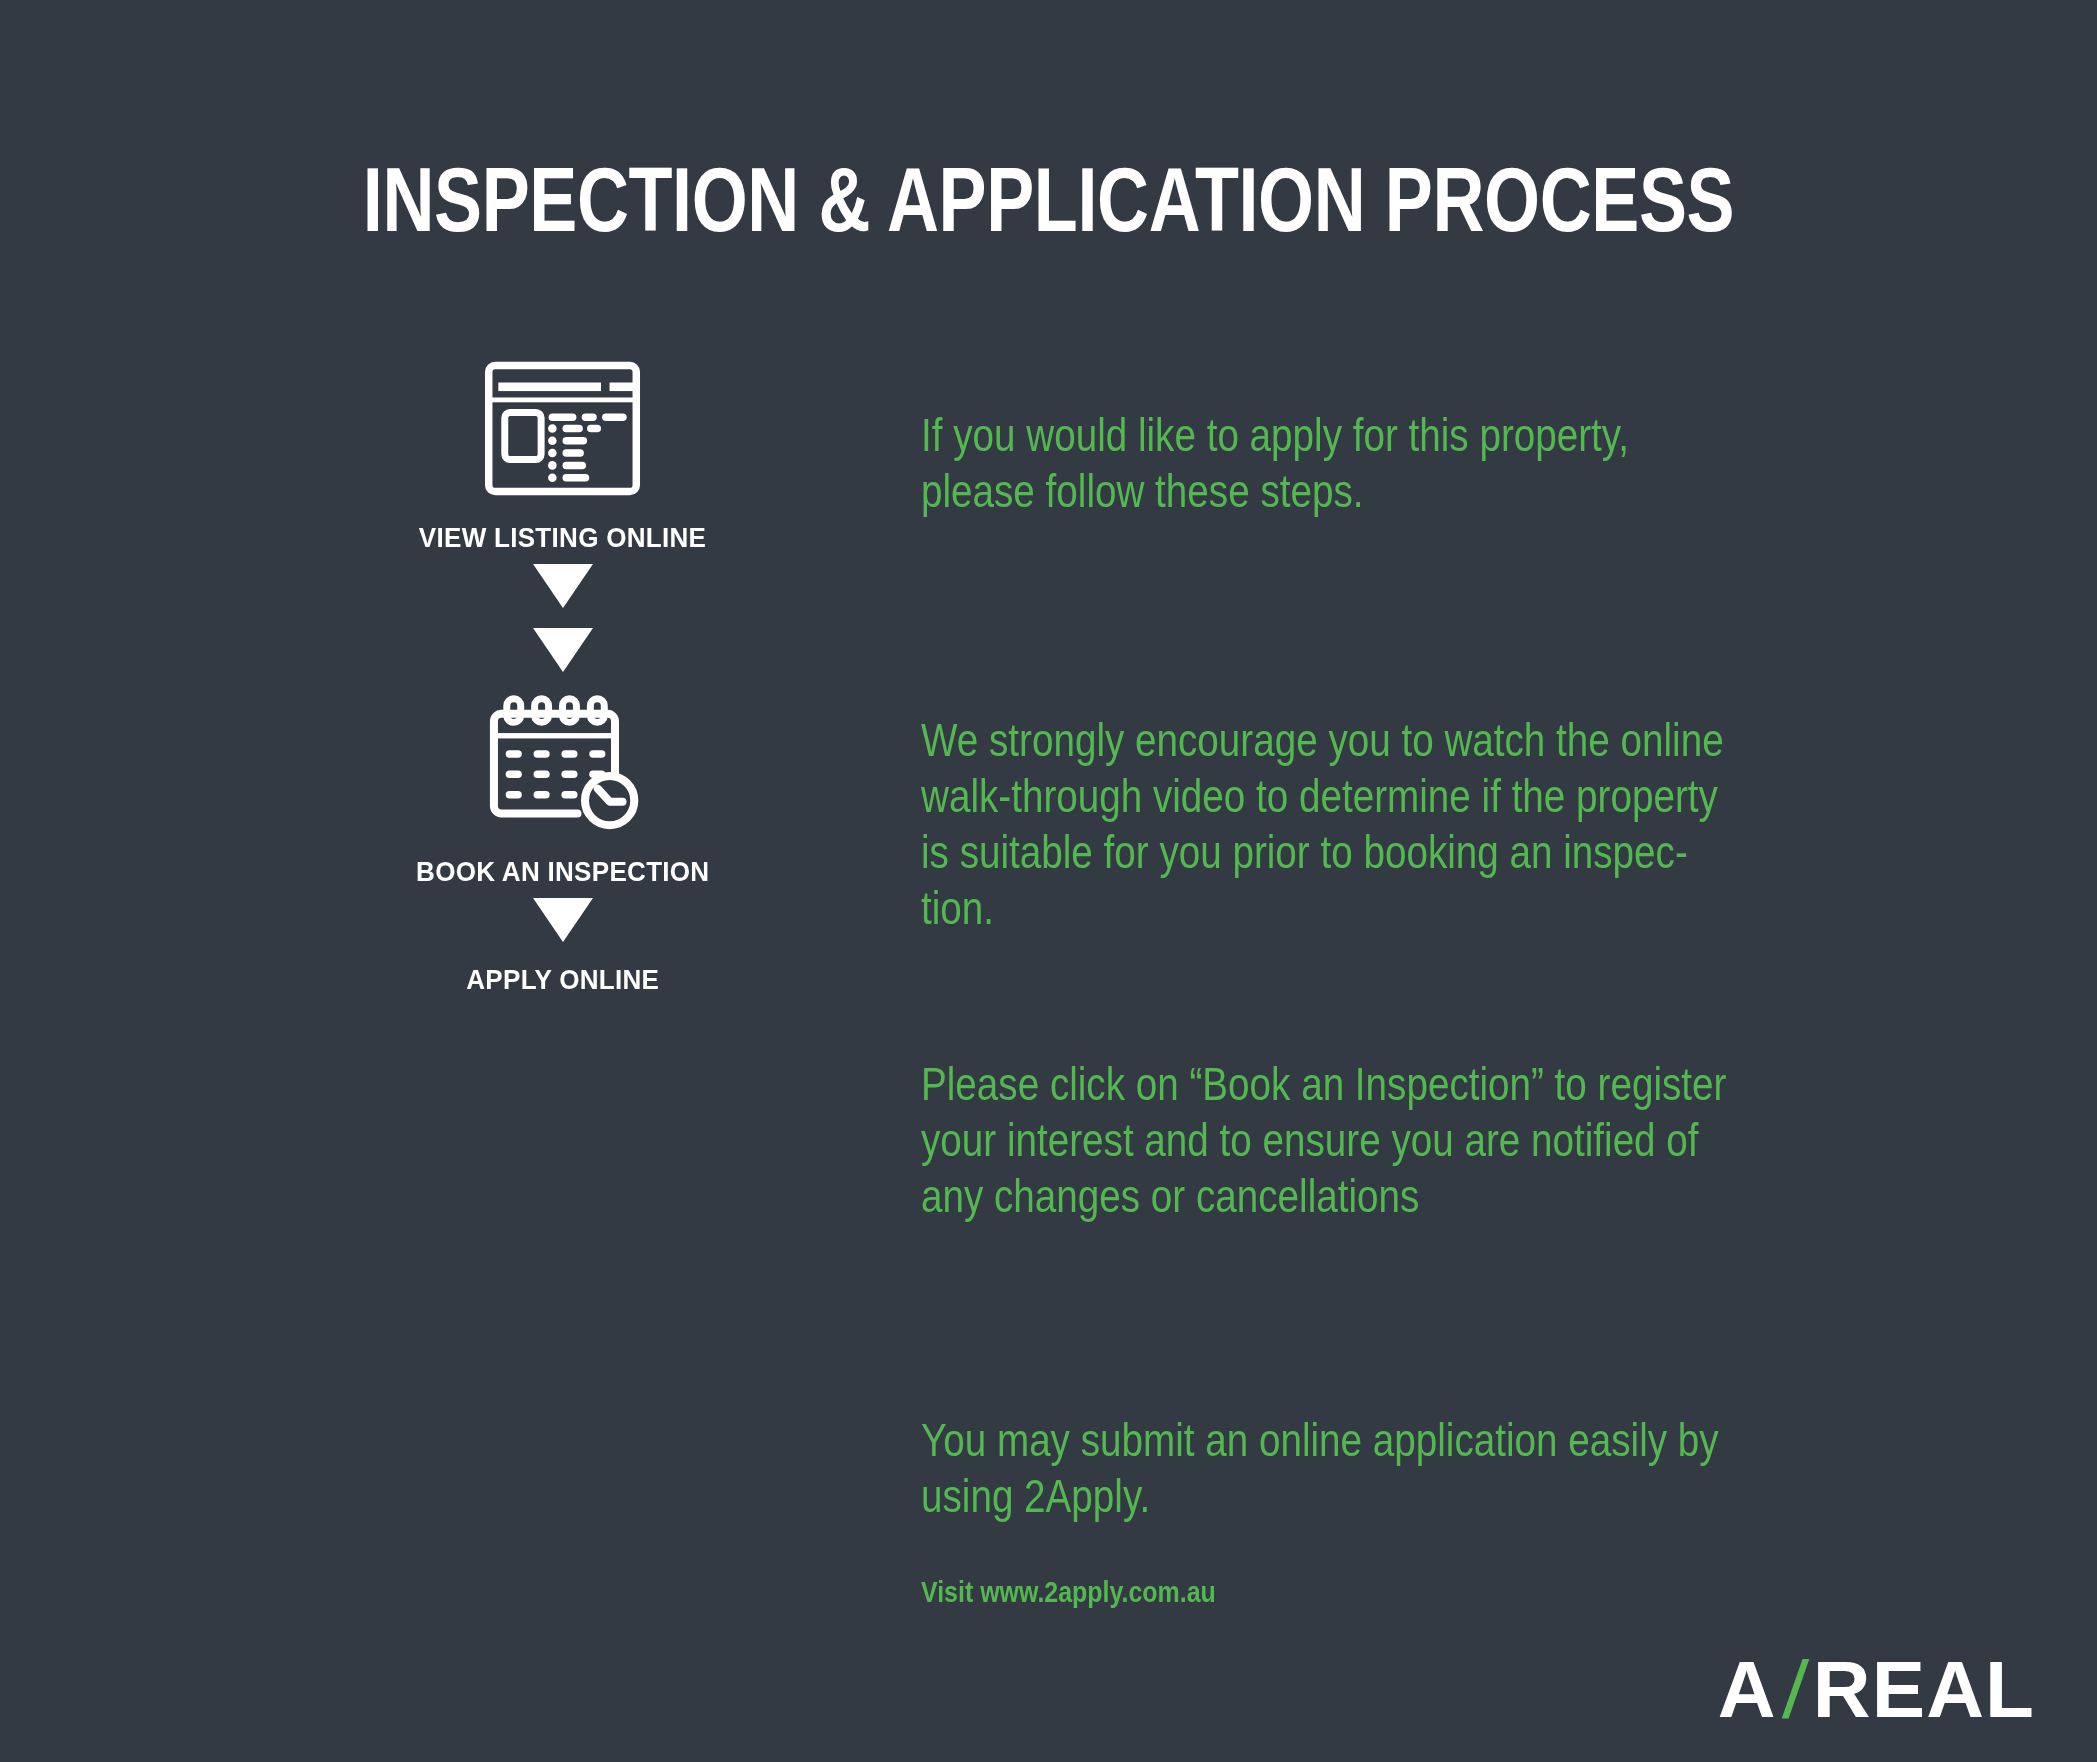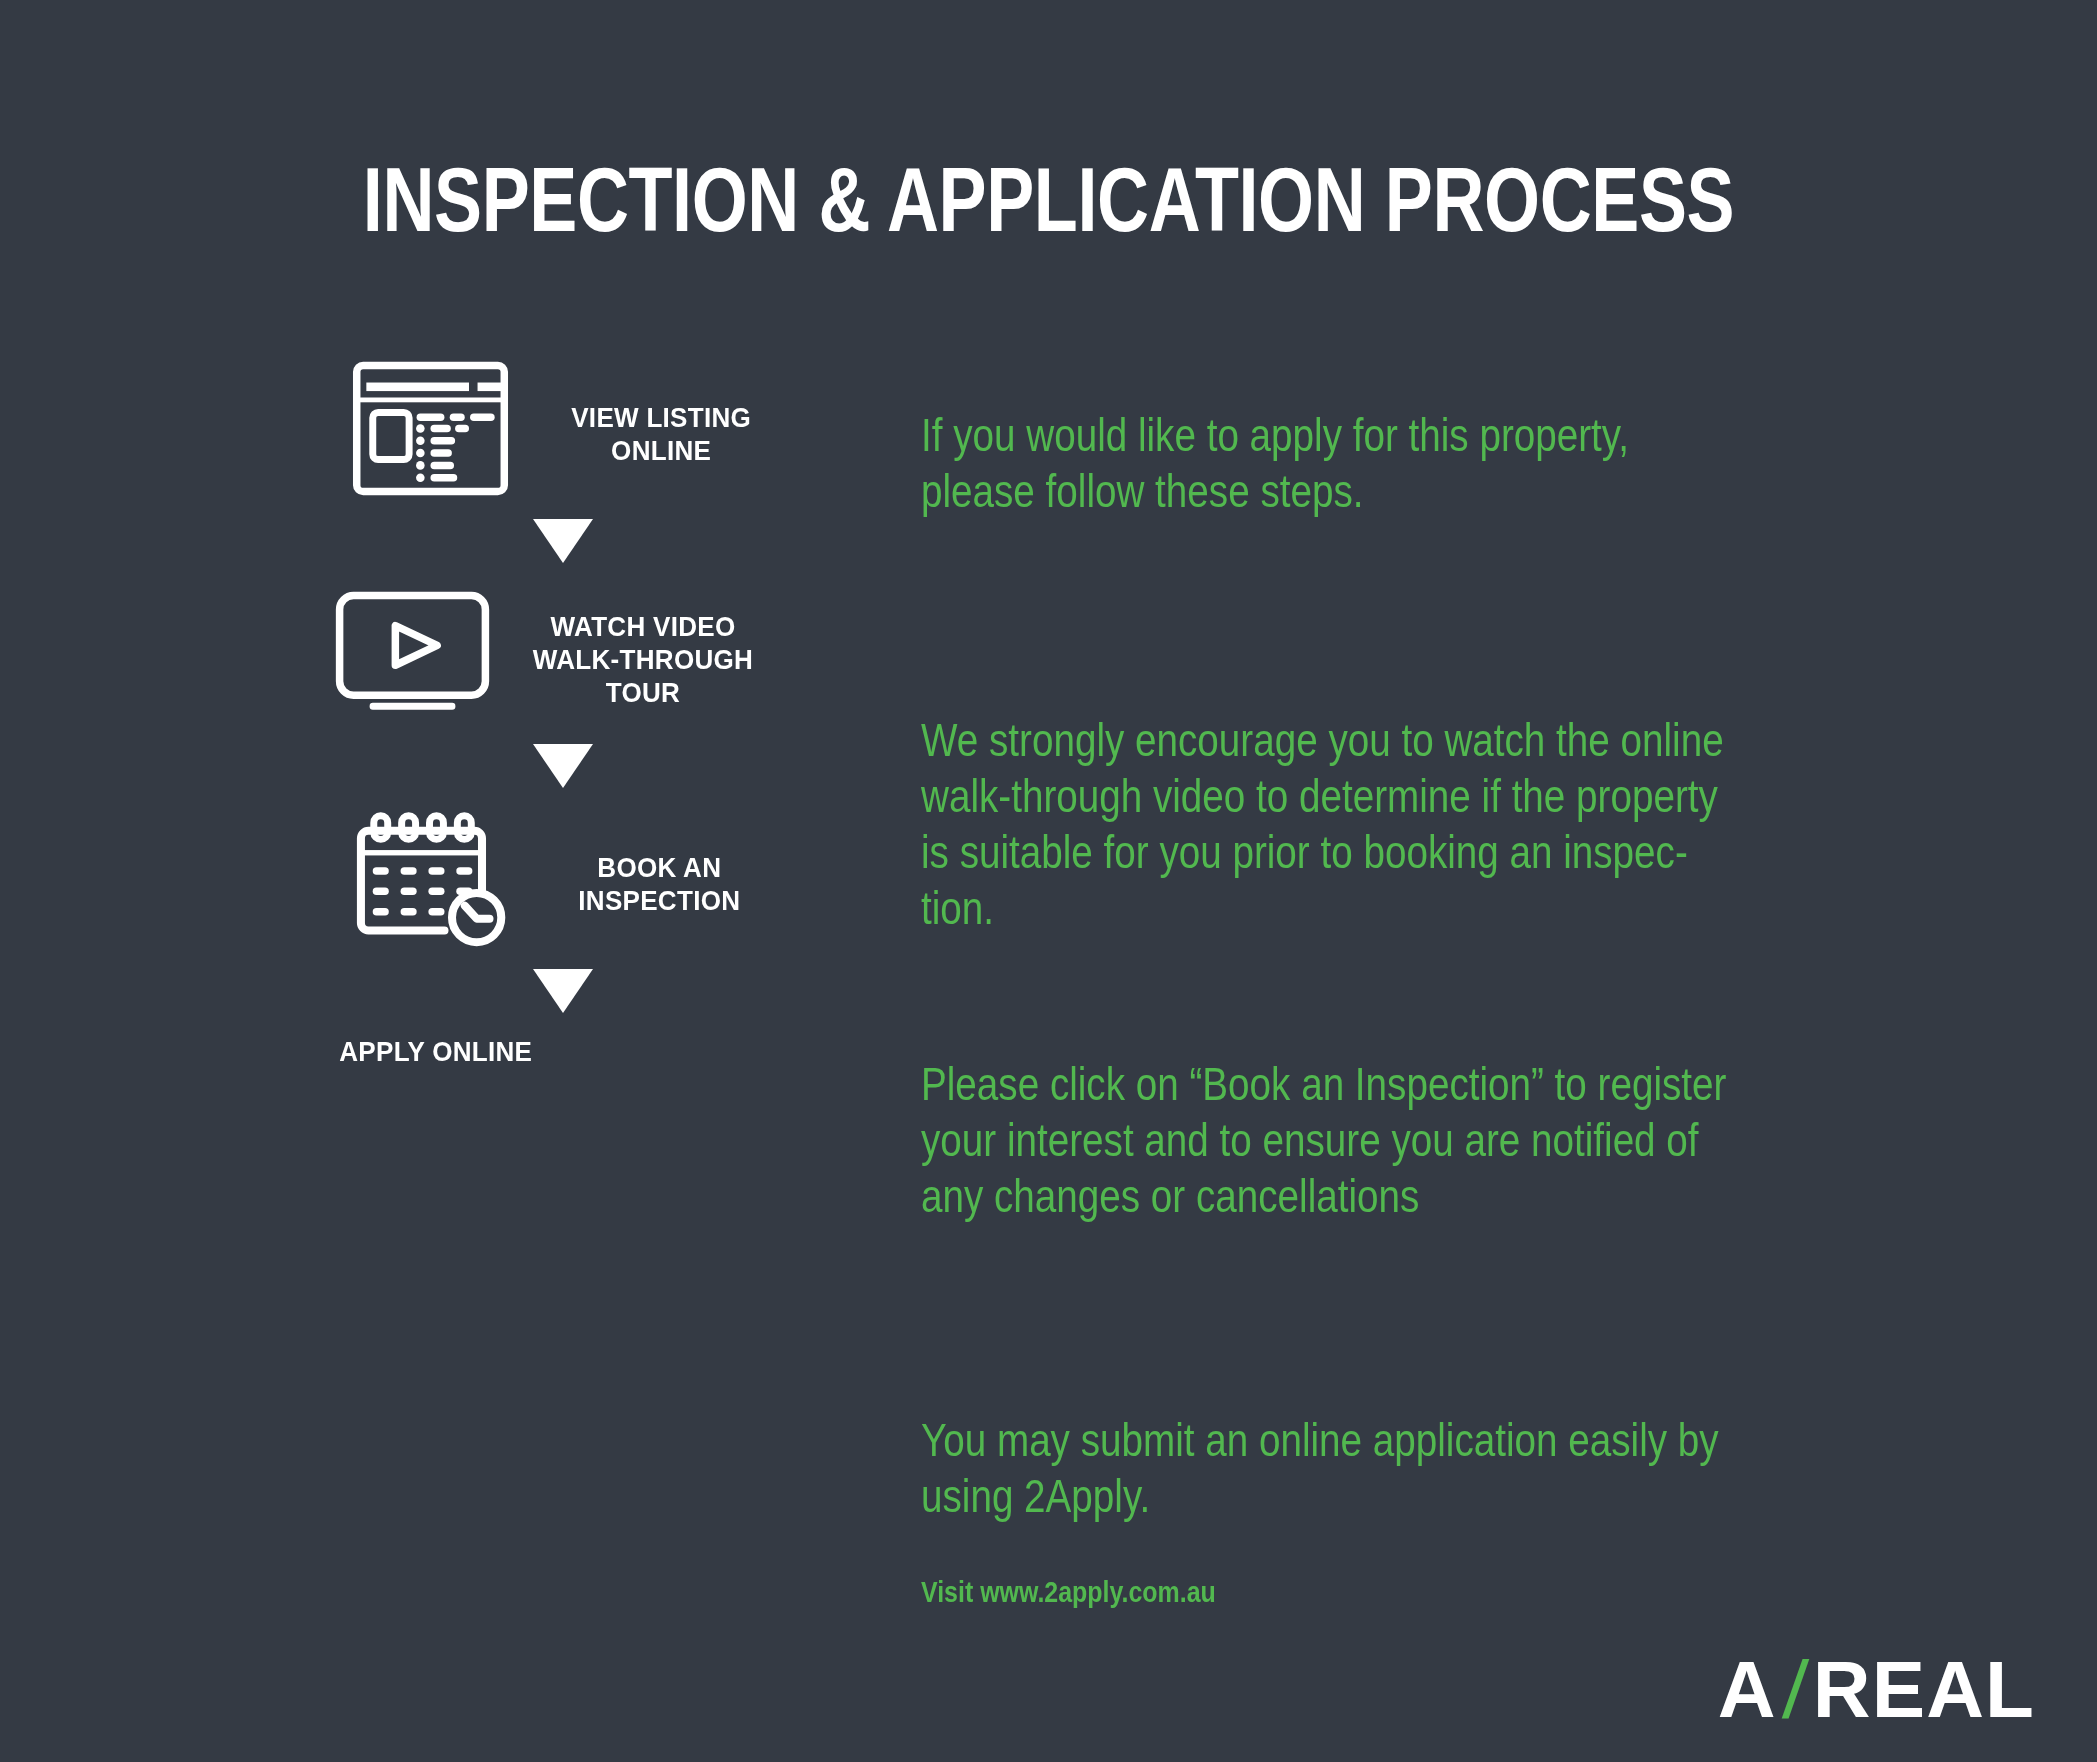--- a/index.html
+++ b/index.html
@@ -43,21 +43,21 @@
   .steps {
     position: absolute;
     left: 332px;
     top: 348px;
     width: 461px;
   }
   .step {
     position: relative;
     width: 461px;
     display: flex;
-    flex-direction: row;
+    flex-direction: column;
     align-items: center;
   }
   .icon-box {
     width: 230px;
     height: 161px;
     display: flex;
     align-items: center;
     justify-content: center;
   }
   .icon-box svg { display: block; }
@@ -179,31 +179,20 @@
           <rect x="42" y="236" width="36" height="0" fill="#FFFFFF"></rect>
         </svg>
       </div>
       <div class="step-label">VIEW LISTING ONLINE</div>
     </div>
 
     <div class="arrow-sep">
       <div class="arrow-tri"></div>
     </div>
 
-    <div class="step">
-      <div class="icon-box">
-        <svg width="161" height="134" viewBox="0 0 300 250" fill="none" xmlns="http://www.w3.org/2000/svg">
-          <rect x="14" y="16" width="272" height="186" rx="26" stroke="#FFFFFF" stroke-width="14"></rect>
-          <path d="M118 72 L118 146 L196 109 Z" stroke="#FFFFFF" stroke-width="14" stroke-linejoin="round" stroke-linecap="round" fill="none"></path>
-          <rect x="70" y="216" width="160" height="13" rx="6" fill="#FFFFFF"></rect>
-        </svg>
-      </div>
-      <div class="step-label">WATCH VIDEO
-WALK-THROUGH TOUR</div>
-    </div>
 
     <div class="arrow-sep">
       <div class="arrow-tri"></div>
     </div>
 
     <div class="step">
       <div class="icon-box">
         <svg width="161" height="150" viewBox="0 0 300 280" fill="none" xmlns="http://www.w3.org/2000/svg">
 
           <path d="M248 186 V64 a14 14 0 0 0 -14 -14 H36 a14 14 0 0 0 -14 14 V222 a14 14 0 0 0 14 14 H178" stroke="#FFFFFF" stroke-width="15" stroke-linecap="round" fill="none"></path>

